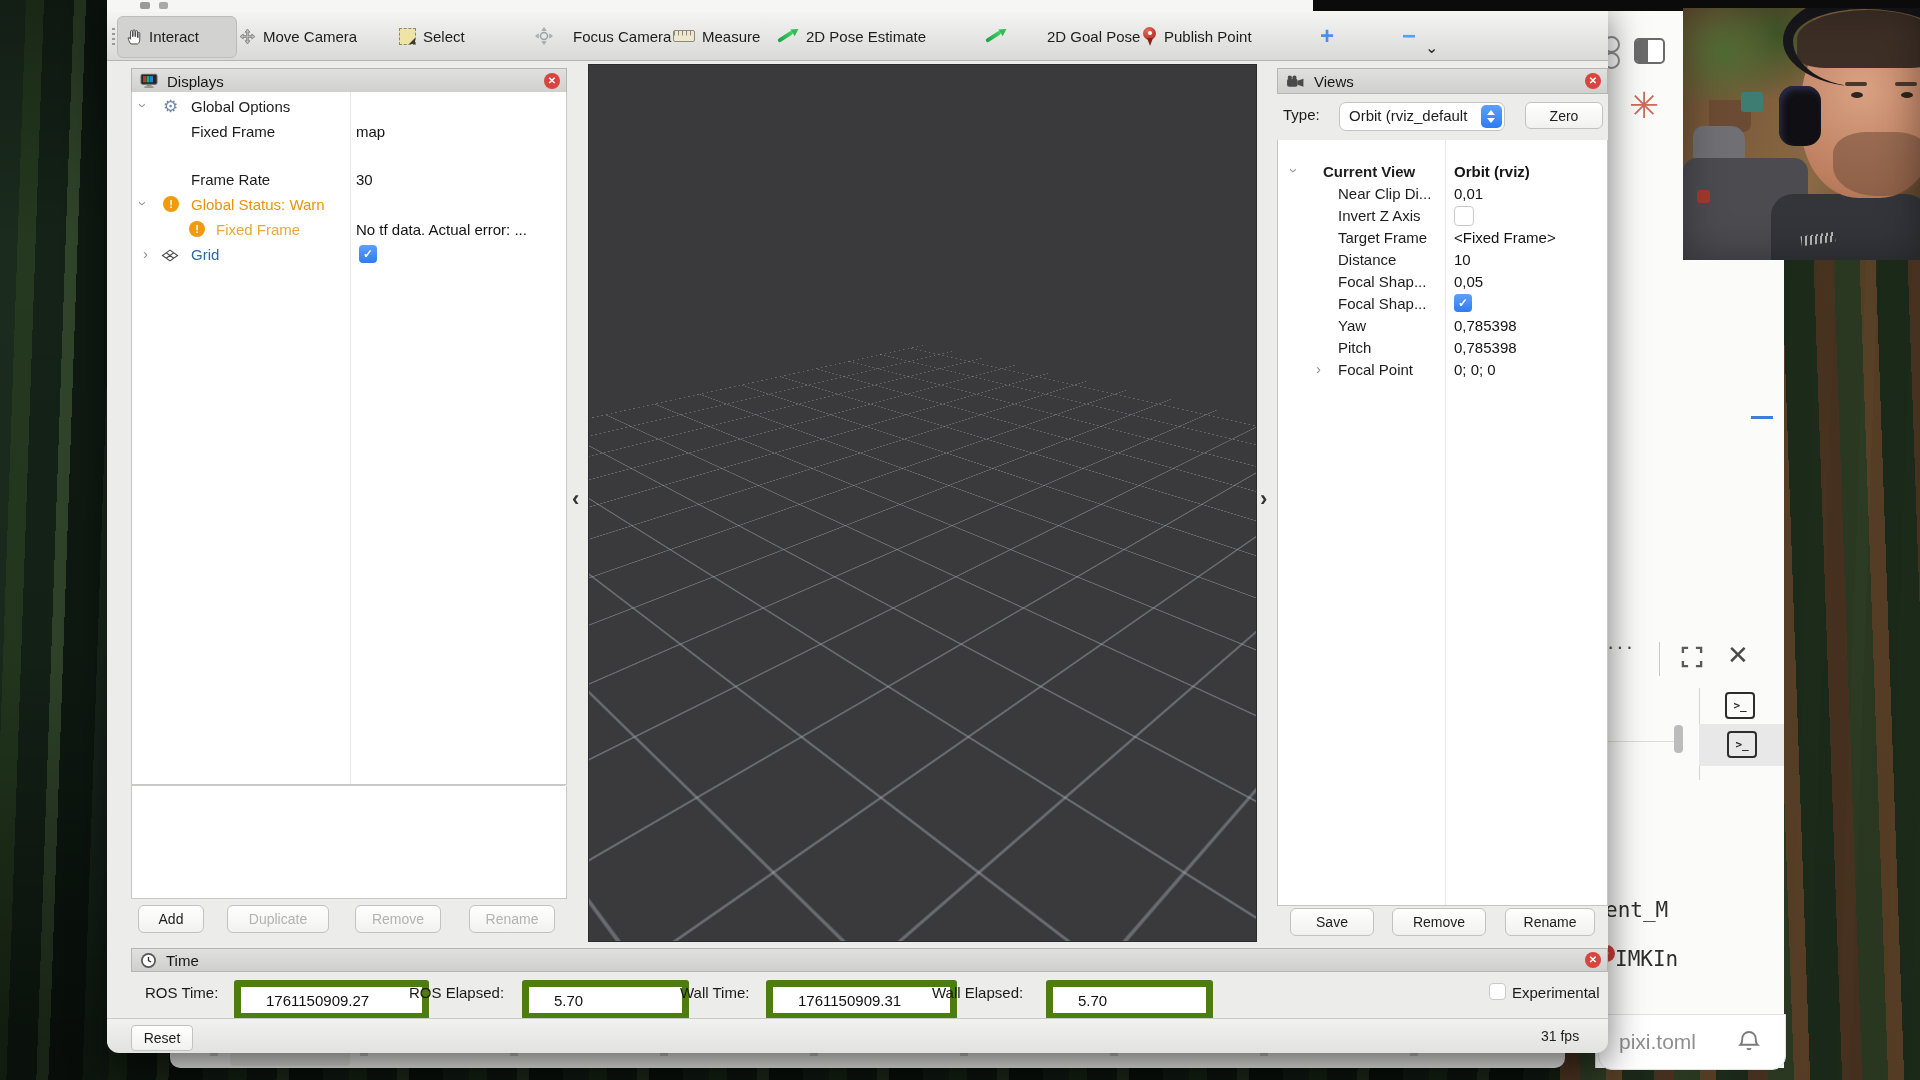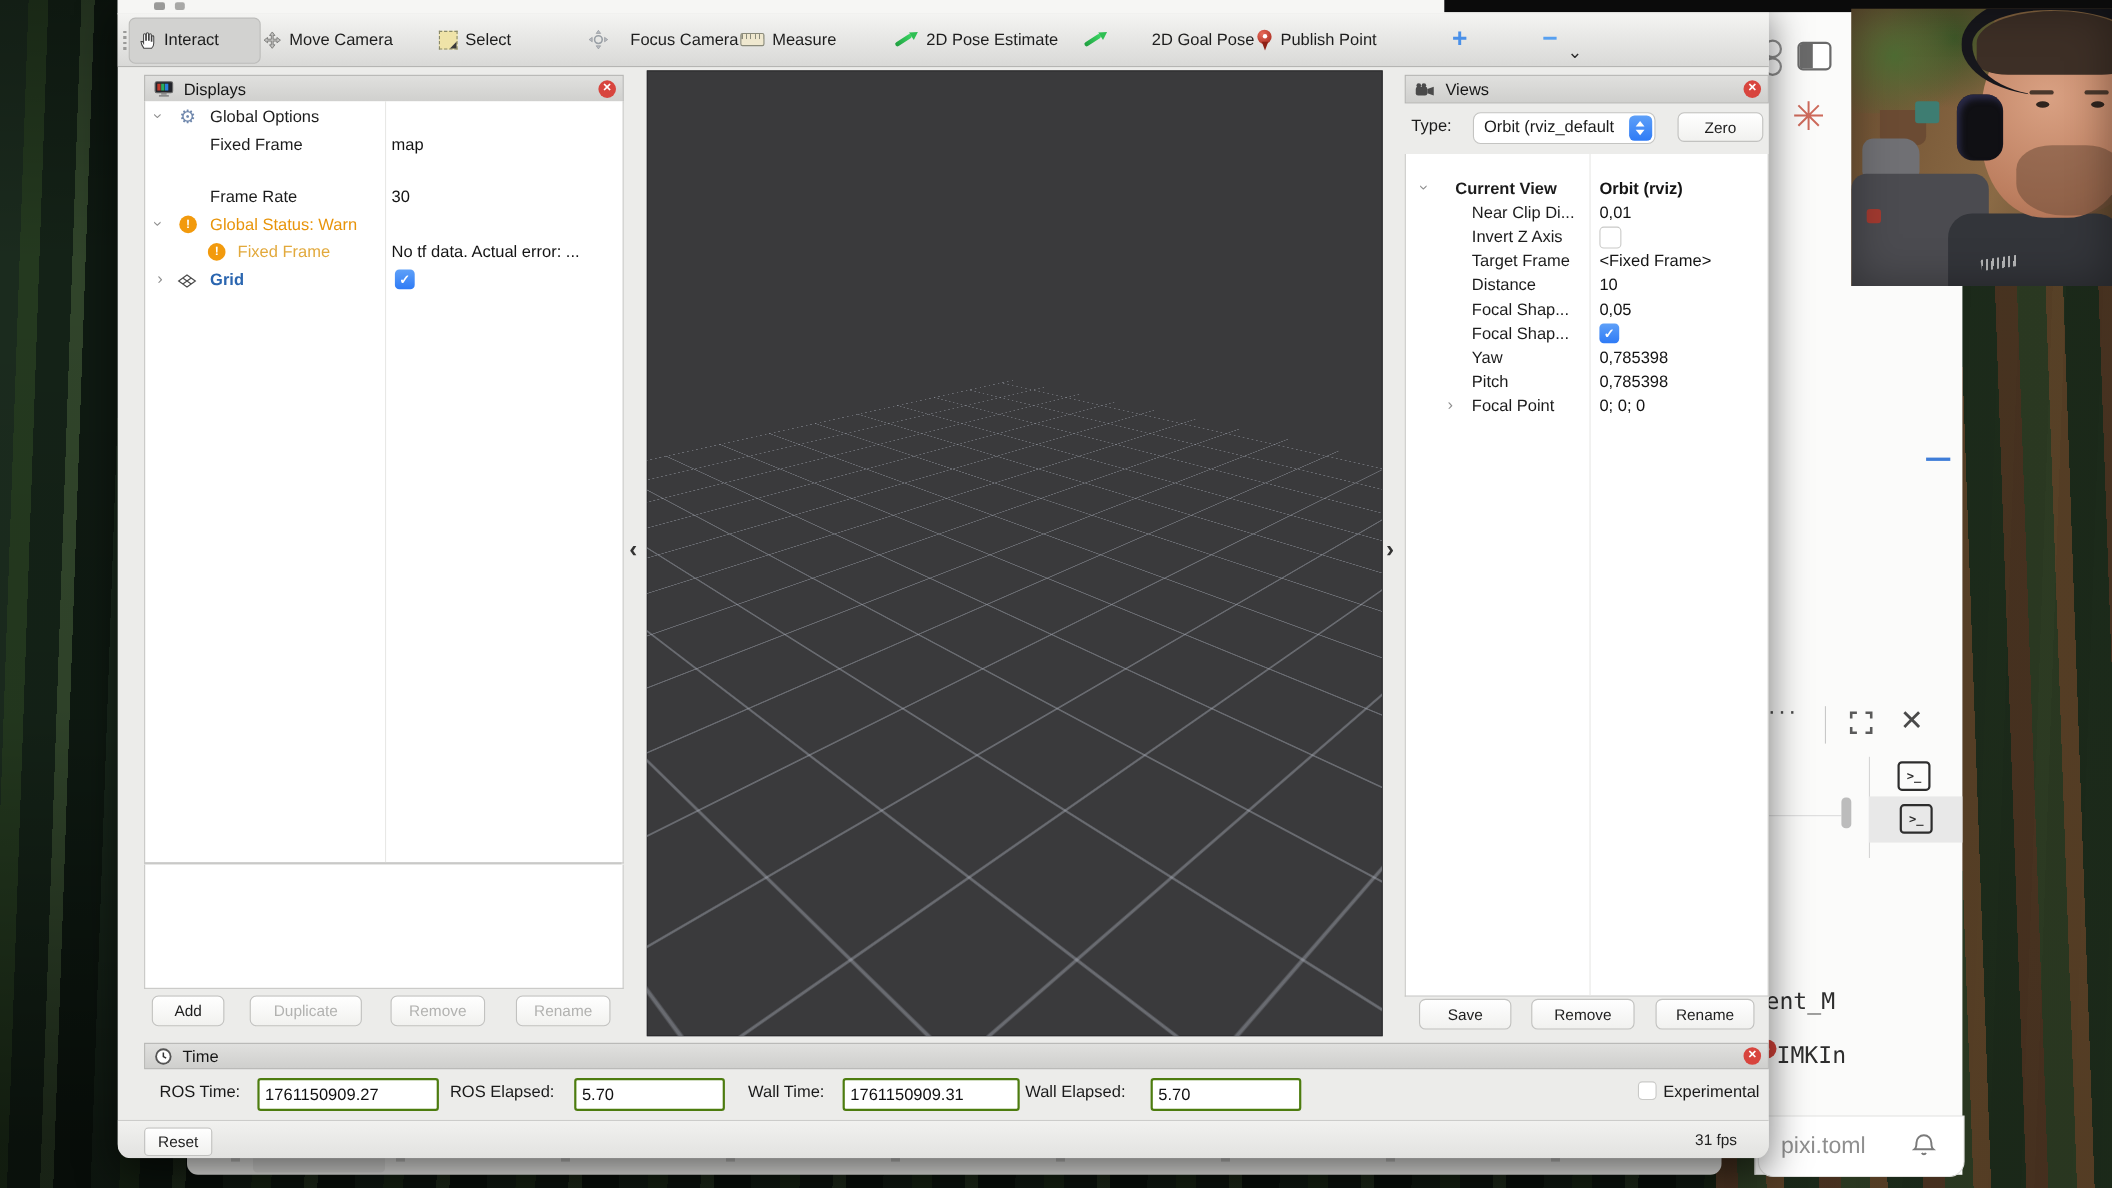--- a/index.html
+++ b/index.html
@@ -58,22 +58,22 @@
   .btn.disabled{color:#b2b2b0;}
   
   .vp{position:absolute;left:481px;top:64px;width:667px;height:876px;background:#3a3a3c;overflow:hidden;border:1px solid #2c2c2e;}
   .grid3d{position:absolute;left:50%;top:62%;width:1700px;height:1700px;
     transform:translate(-50%,-50%) perspective(760px) rotateX(59deg) rotateZ(45deg);
     background-image:
       repeating-linear-gradient(0deg,rgba(168,173,184,.42) 0 1.6px,transparent 1.6px 92px),
       repeating-linear-gradient(90deg,rgba(168,173,184,.42) 0 1.6px,transparent 1.6px 92px);}
   .vp-handle{position:absolute;font-size:22px;color:#333;font-weight:bold;z-index:3;}
   
-  .tfield{position:absolute;top:0;height:26px;background:#fff;border:2px solid #4d7c0f;border-radius:3px;
-    font-size:15px;display:flex;align-items:center;padding-left:5px;color:#111;}
+  .tfield{position:absolute;top:0;height:26px;background:#fff;border:7px solid #4d7c0f;border-radius:3px;
+    font-size:15px;display:flex;align-items:center;padding-left:25px;color:#111;}
   .tflabel{position:absolute;top:4px;font-size:15px;color:#1a1a1a;}
   
   .webcam{position:absolute;left:1683px;top:8px;width:237px;height:252px;overflow:hidden;z-index:4;
     background:linear-gradient(110deg,#6d5134 0%,#7c5c3a 30%,#8a6a45 58%,#57402a 100%);}
   .blk{position:absolute;}
   
   .ghosttab{position:absolute;background:#d7d7d5;}
 </style>
 </head>
 <body>
@@ -165,21 +165,21 @@
             <path d="M8 0.5 L9.8 3 H6.2 Z M8 15.5 L6.2 13 H9.8 Z M0.5 8 L3 6.2 V9.8 Z M15.5 8 L13 9.8 V6.2 Z" fill="#b8bcc2" stroke="#8a8e94" stroke-width="0.5"></path>
           </svg>
         <span>Focus Camera</span>
       </div>
 
       <div class="tool" style="left:566px;">
         <span style="width:20px;height:10px;background:#efe8cf;border:1px solid #8a8a7a;border-radius:2px;display:inline-block;background-image:repeating-linear-gradient(90deg,#8a8a7a 0 1px,transparent 1px 4px);background-size:100% 45%;background-repeat:no-repeat;"></span>
         <span>Measure</span>
       </div>
 
-      <div class="tool" style="left:708px;">
+      <div class="tool" style="left:672px;">
         <span style="width:20px;height:18px;display:inline-block;position:relative;">
             <i style="position:absolute;left:0;bottom:3px;width:17px;height:3.5px;background:linear-gradient(90deg,#1f9e3f,#3bd563);transform:rotate(-33deg);transform-origin:left bottom;border-radius:2px;"></i>
             <i style="position:absolute;right:0;top:0;width:0;height:0;border-left:7px solid #2fbf53;border-top:4px solid transparent;border-bottom:4px solid transparent;transform:rotate(-33deg);"></i>
           </span>
         <span>2D Pose Estimate</span>
       </div>
 
       <div class="tool" style="left:880px;gap:40px;">
         <span style="width:20px;height:18px;display:inline-block;position:relative;">
             <i style="position:absolute;left:0;bottom:3px;width:17px;height:3.5px;background:linear-gradient(90deg,#1f9e3f,#3bd563);transform:rotate(-33deg);transform-origin:left bottom;border-radius:2px;"></i>
@@ -246,21 +246,21 @@
           <span class="warnball" style="left:57px;">!</span>
           <span class="tlabel" style="left:84px;color:#e2a93c;">Fixed Frame</span>
           <span class="tval" style="left:224px;">No tf data.  Actual error: ...</span>
         </div>
 
         <div class="trow" style="top:151px;">
           <span class="chev" style="left:11px;">›</span>
           <svg style="position:absolute;left:29px;top:6px;" width="18" height="13" viewBox="0 0 16 12">
               <path d="M8 1 L15 6 L8 11 L1 6 Z M4.5 3.5 L11.5 8.5 M11.5 3.5 L4.5 8.5" stroke="#4a4a4a" stroke-width="1" fill="none"></path>
             </svg>
-          <span class="tlabel" style="left:59px;color:#2b66b0;font-weight:bold;">Grid</span>
+          <span class="tlabel" style="left:59px;color:#2b66b0;font-weight:normal;">Grid</span>
           <span class="cbx on" style="left:227px;">✓</span>
         </div>
       </div>
 
       <div style="position:absolute;left:0;top:716px;width:434px;height:2px;background:#c9c9c7;"></div>
       <div style="position:absolute;left:0;top:718px;width:434px;height:112px;background:#fff;border:1px solid #c6c6c4;border-top:none;"></div>
 
       <div class="btn" style="left:7px;top:837px;width:64px;">Add</div>
       <div class="btn disabled" style="left:96px;top:837px;width:100px;">Duplicate</div>
       <div class="btn disabled" style="left:224px;top:837px;width:84px;">Remove</div>

